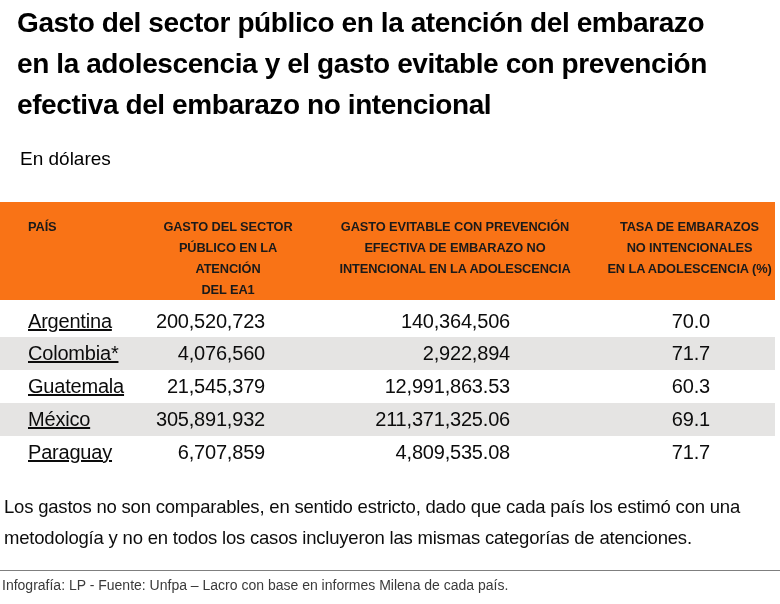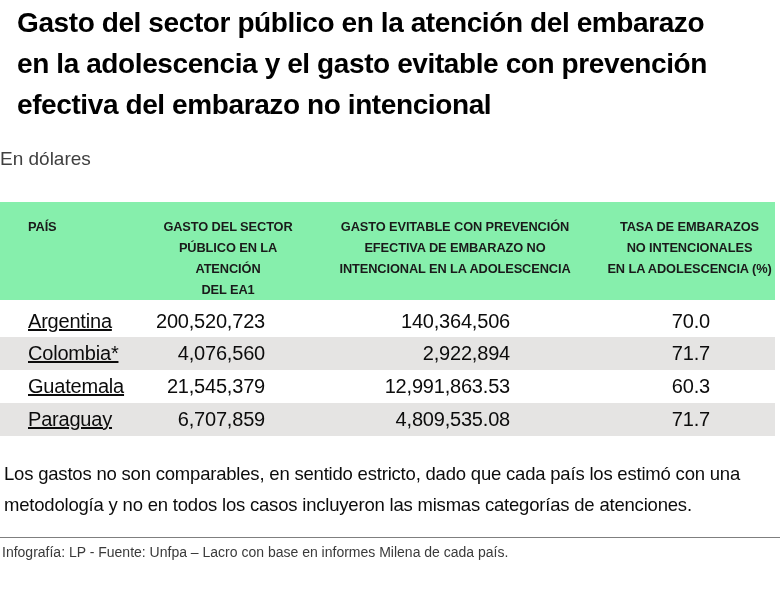--- a/index.html
+++ b/index.html
@@ -14,35 +14,35 @@
 
   .title {
     margin: 2px 0 0 17px;
     font-size: 28px;
     font-weight: 700;
     line-height: 41px;
     letter-spacing: -0.4px;
     color: #000;
   }
   .subtitle {
-    margin: 23px 0 0 0;
+    margin: 23px 0 0 20px;
     font-size: 19px;
     line-height: 22px;
-    color: #404040;
+    color: #000000;
   }
 
   table.data {
     margin-top: 32px;
     width: 775px;
     border-collapse: separate;
     border-spacing: 0;
     table-layout: fixed;
   }
   thead th {
-    background: #86efac;
+    background: #f97316;
     height: 81px;
     vertical-align: top;
     padding-top: 14px;
     font-size: 12.8px;
     font-weight: 700;
     line-height: 21px;
     letter-spacing: -0.1px;
     text-align: center;
     color: #1a1a1a;
   }
@@ -138,20 +138,26 @@
         <td class="c3">2,922,894</td>
         <td class="c4">71.7</td>
       </tr>
       <tr>
         <td class="c1">Guatemala</td>
         <td class="c2">21,545,379</td>
         <td class="c3">12,991,863.53</td>
         <td class="c4">60.3</td>
       </tr>
       <tr>
+        <td class="c1">México</td>
+        <td class="c2">305,891,932</td>
+        <td class="c3">211,371,325.06</td>
+        <td class="c4">69.1</td>
+      </tr>
+      <tr>
         <td class="c1">Paraguay</td>
         <td class="c2">6,707,859</td>
         <td class="c3">4,809,535.08</td>
         <td class="c4">71.7</td>
       </tr>
     </tbody>
   </table>
 
   <div class="footnote">
     <div>Los gastos no son comparables, en sentido estricto, dado que cada país los estimó con una</div>

